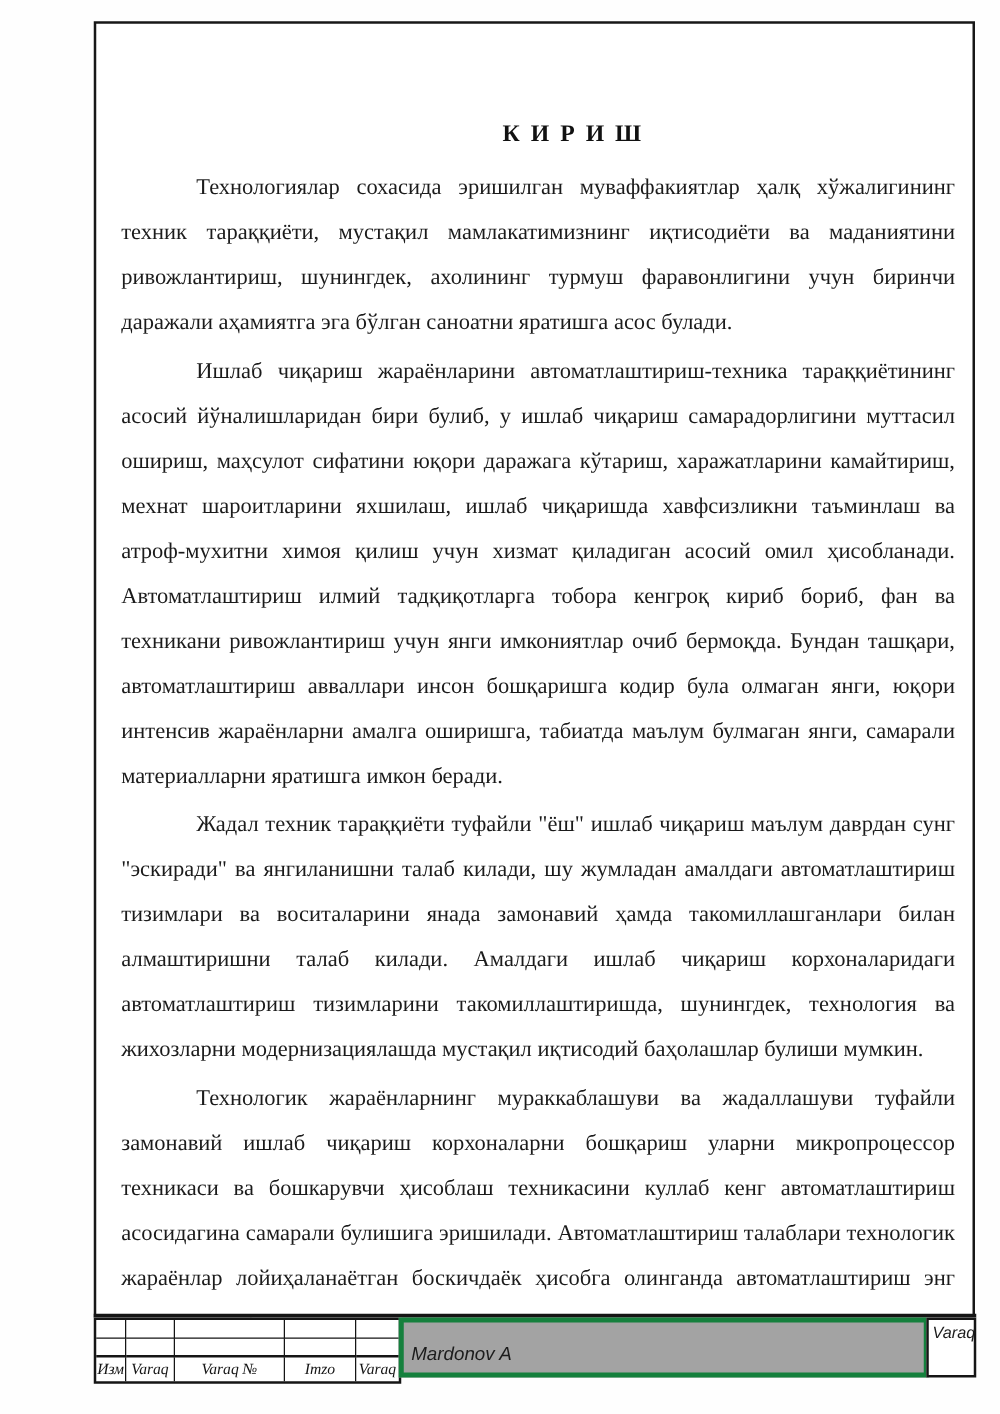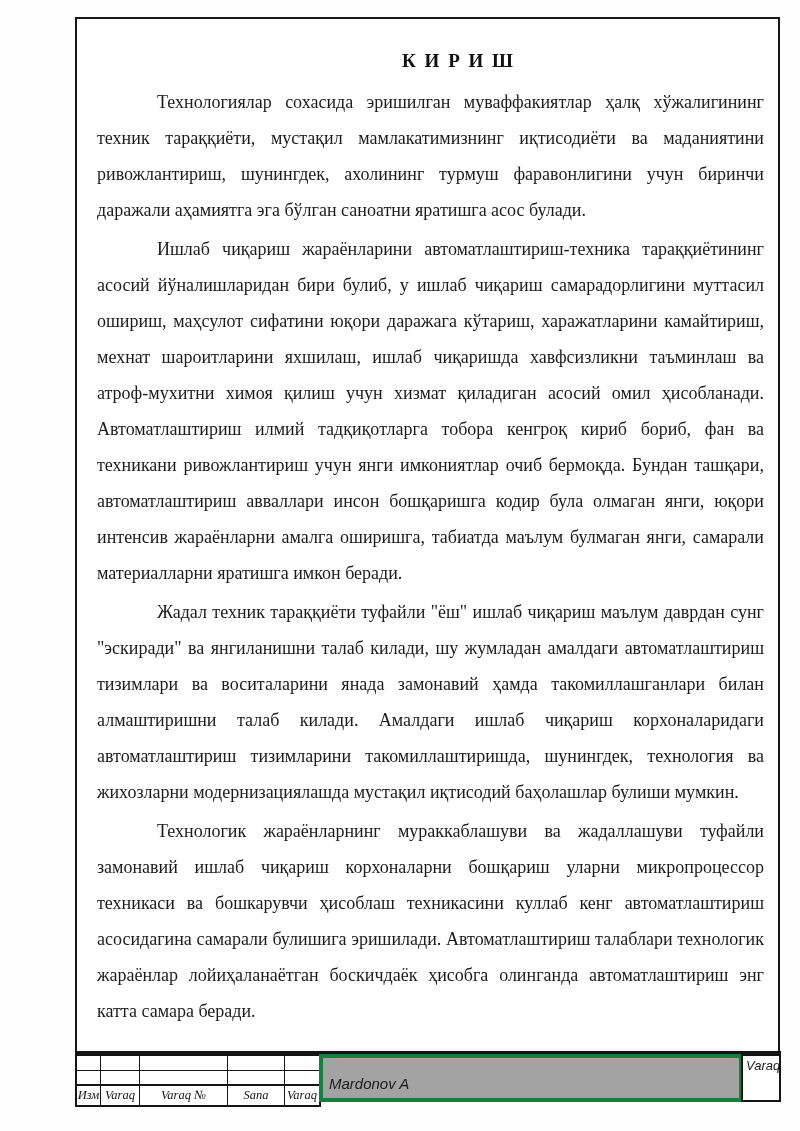--- a/index.html
+++ b/index.html
@@ -13,21 +13,21 @@
   }
   .frame{
     position:absolute;left:75px;top:17px;width:705px;height:1037px;
     border:2.5px solid #171717;box-sizing:border-box;
     background:#fff;
   }
   .content{
     position:absolute;left:97px;top:17px;width:667px;
   }
   .doc-title{
-    margin:33px 0 12px 0;
+    margin:80px 0 12px 0;
     position:relative;left:28px;
     text-align:center;
     font-weight:bold;
     font-size:19px;
     letter-spacing:2px;
     color:#111;
   }
   .para{
     margin:0 0 3px 0;
     font-size:18px;
@@ -108,21 +108,21 @@
 
     <div class="c r2"></div>
     <div class="c r2"></div>
     <div class="c r2"></div>
     <div class="c r2"></div>
     <div class="c r2 last"></div>
 
     <div class="c lbl">Изм</div>
     <div class="c lbl">Varaq</div>
     <div class="c lbl">Varaq №</div>
-    <div class="c lbl">Sana</div>
+    <div class="c lbl">Imzo</div>
     <div class="c lbl last">Varaq</div>
   </div>
 
   <div class="stamp-main">
     <div class="author">Mardonov A</div>
   </div>
 
   <div class="stamp-varaq">
     <div class="sheet">Varaq</div>
   </div>

